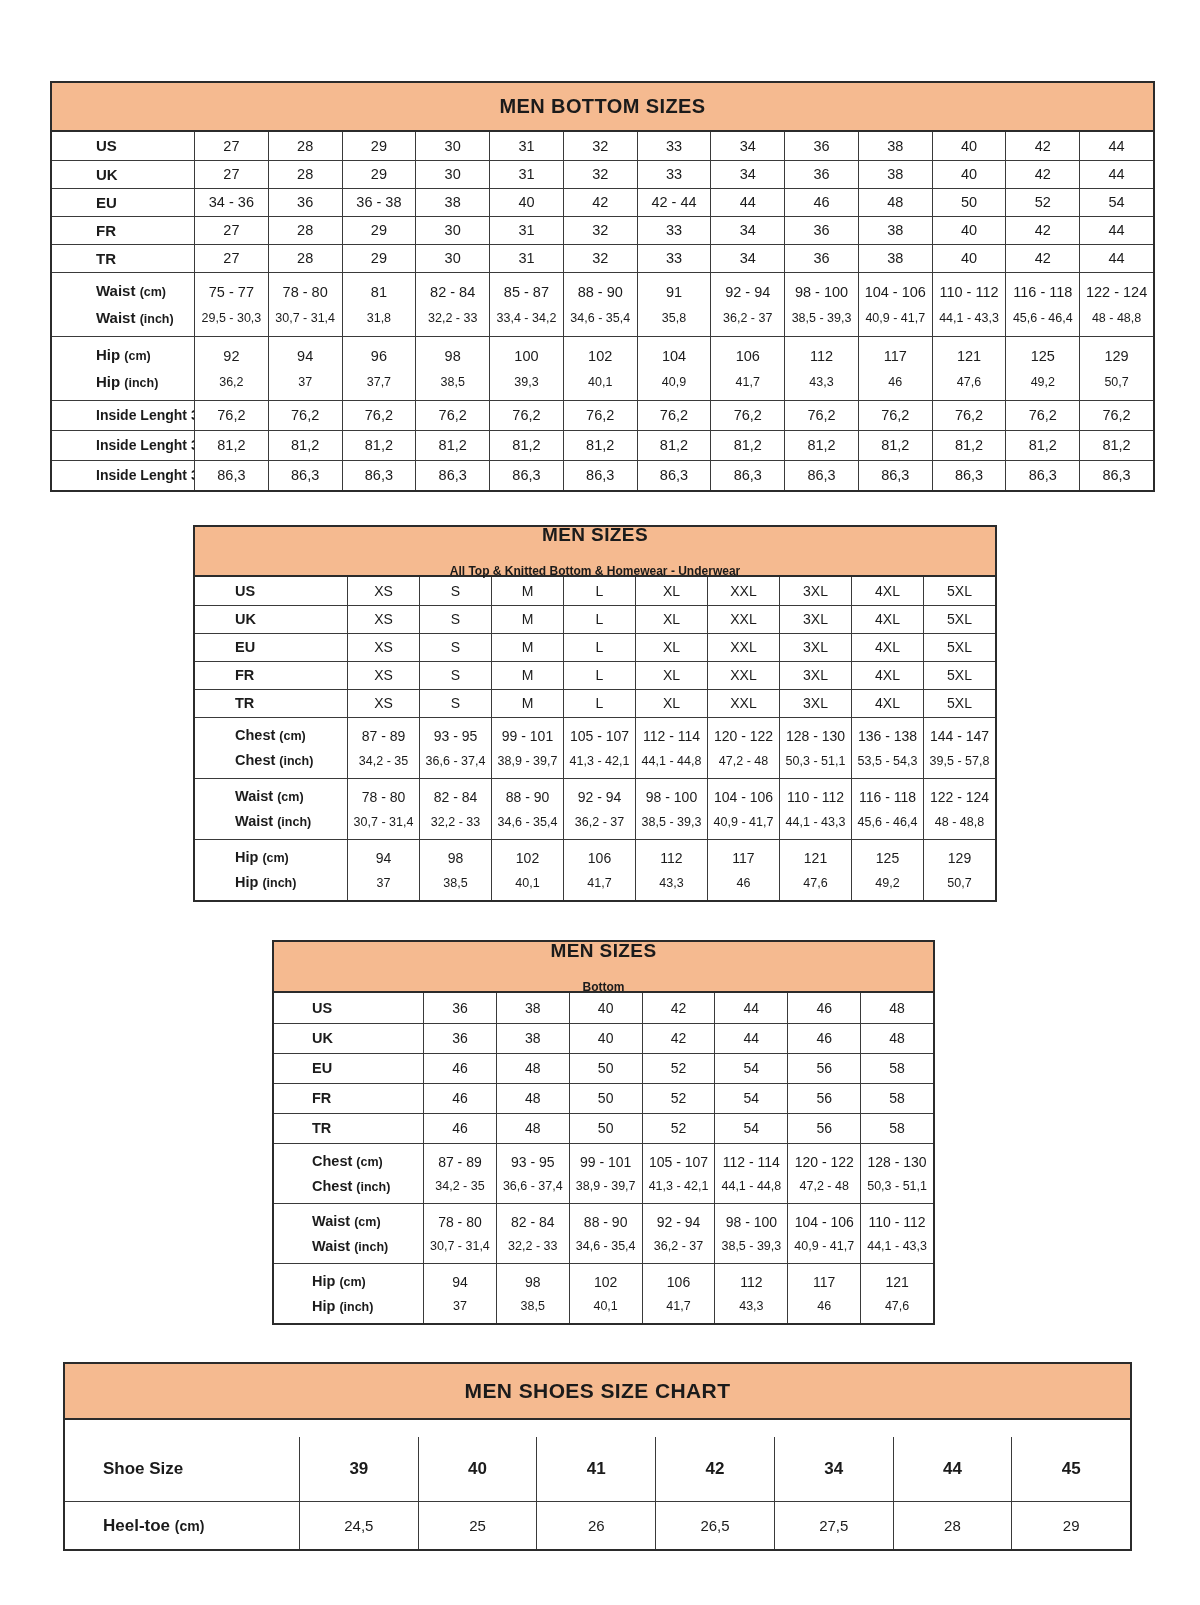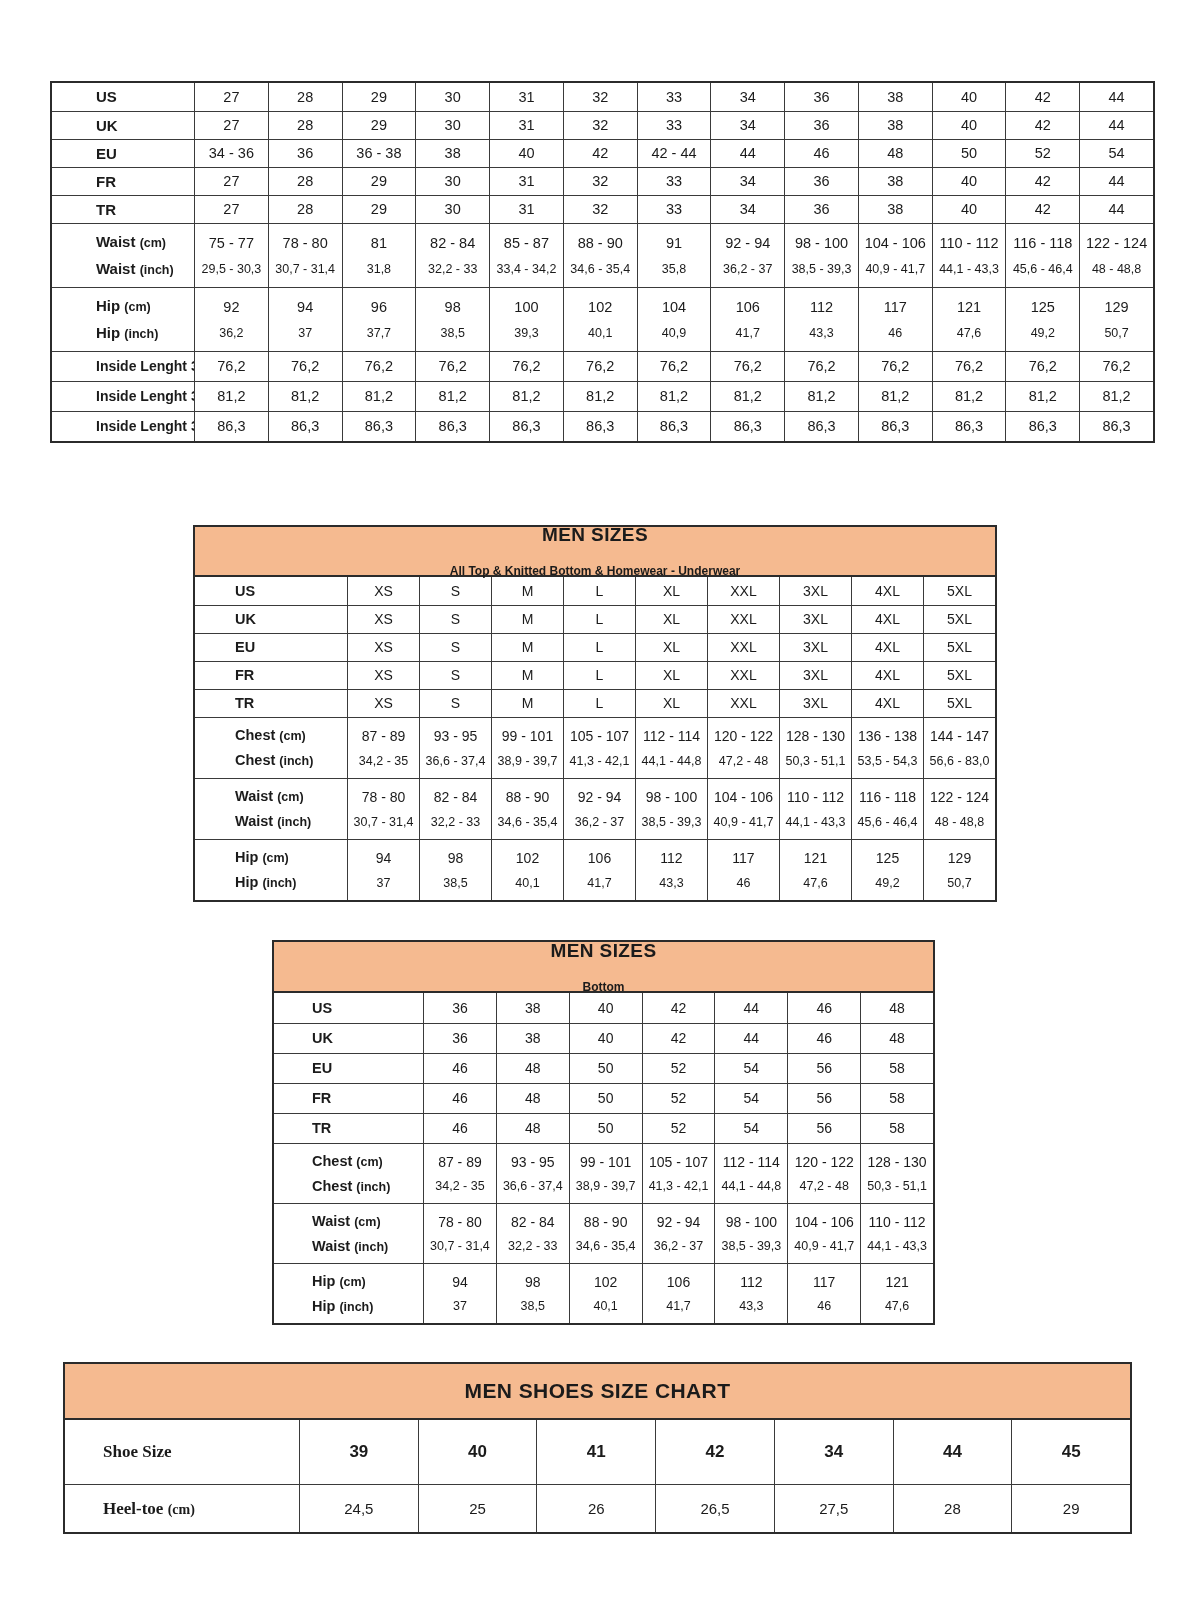--- a/index.html
+++ b/index.html
@@ -65,35 +65,38 @@
   #t2{left:272px;top:940px;width:663px;--labelw:149px;}
   #t2 .thead{height:51px;}
   #t2 .ttl{font-size:19px;}
   #t2 .g-single{height:30px;}
   #t2 .g-double{height:60px;}
   #t2 .v1{font-size:14px;}
   #t2 .lab{font-size:14.5px;}
   #t2 .label-cell{padding-left:14px;}
 
   
-  #t3{left:63px;top:1362px;width:1069px;--labelw:234px;}
+  #t3{left:63px;top:1362px;width:1069px;gap:17px;--labelw:234px;}
   #t3 .thead{height:56px;}
   #t3 .ttl{font-size:21px;}
   #t3 .rgroup:nth-child(1){height:64px;}
   #t3 .rgroup:nth-child(2){height:48px;}
   #t3 .rgroup:nth-child(1) .v1{font-size:17px;font-weight:bold;}
   #t3 .rgroup:nth-child(2) .v1{font-size:15px;}
   #t3 .lab{font-size:17px;}
   #t3 .lab .unit{font-size:14px;}
-  #t3 .label-cell{padding-left:14px;font-family:Liberation Serif, serif;}
+  #t3 .label-cell{padding-left:14px;}
 </style>
 </head>
 <body>
 
 <div id="t0" class="size-table">
+  <div class="thead">
+    <div class="ttl">MEN BOTTOM SIZES</div>
+  </div>
   <div class="rows">
       <div class="rgroup g-single">
         <div class="cell label-cell">
           <div class="line lab l1">US</div>
         </div>
         <div class="cell">
           <div class="line v1">27</div>
         </div>
         <div class="cell">
           <div class="line v1">28</div>
@@ -757,21 +760,21 @@
         <div class="cell">
           <div class="line v1">128 - 130</div>
           <div class="line v2">50,3 - 51,1</div>
         </div>
         <div class="cell">
           <div class="line v1">136 - 138</div>
           <div class="line v2">53,5 - 54,3</div>
         </div>
         <div class="cell">
           <div class="line v1">144 - 147</div>
-          <div class="line v2">56,6 - 83,0</div>
+          <div class="line v2">39,5 - 57,8</div>
         </div>
       </div>
       <div class="rgroup g-double">
         <div class="cell label-cell">
           <div class="line lab l1"><span>Waist </span><span class="unit">(cm)</span></div>
           <div class="line lab l2"><span>Waist </span><span class="unit">(inch)</span></div>
         </div>
         <div class="cell">
           <div class="line v1">78 - 80</div>
           <div class="line v2">30,7 - 31,4</div>

